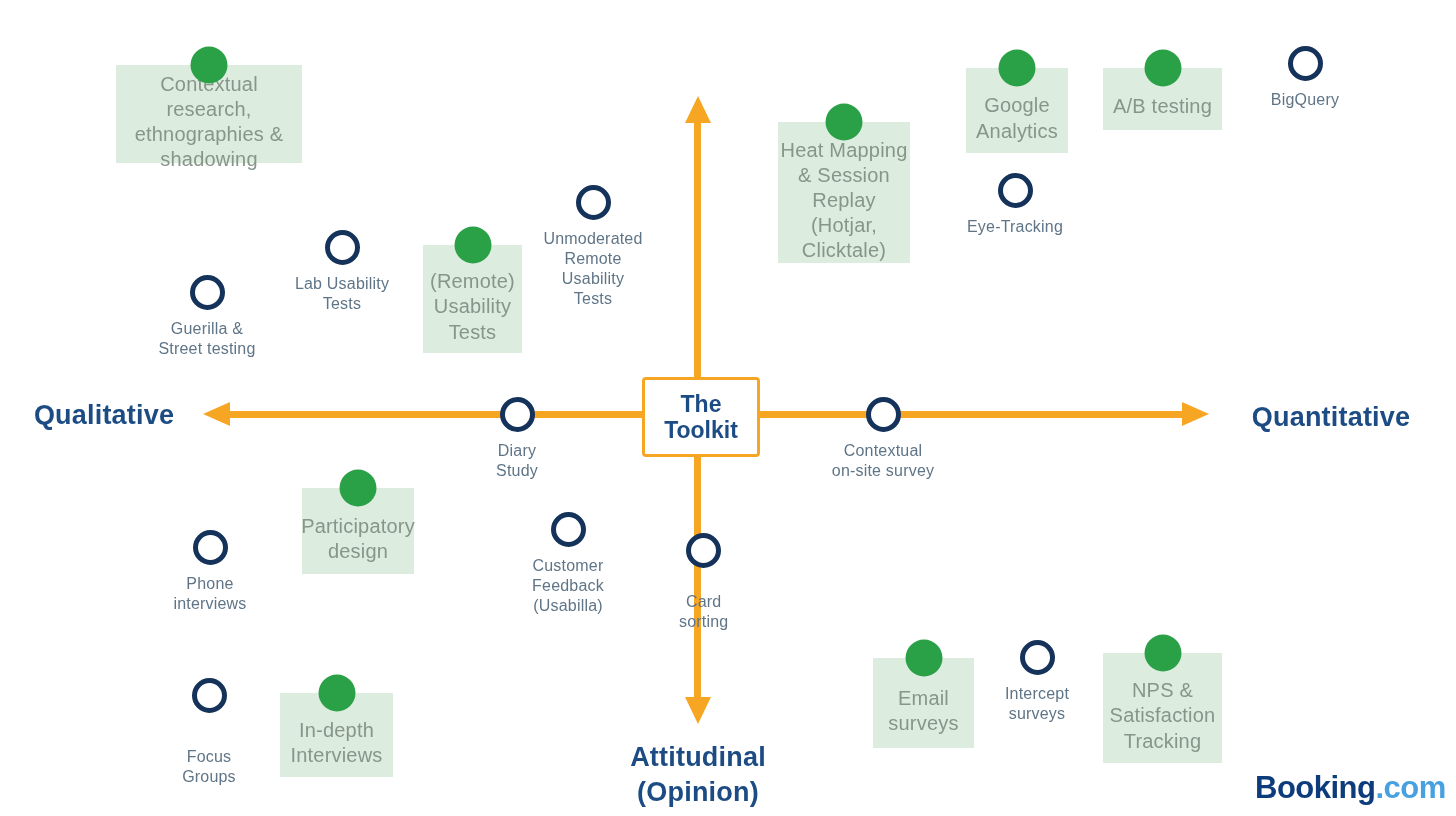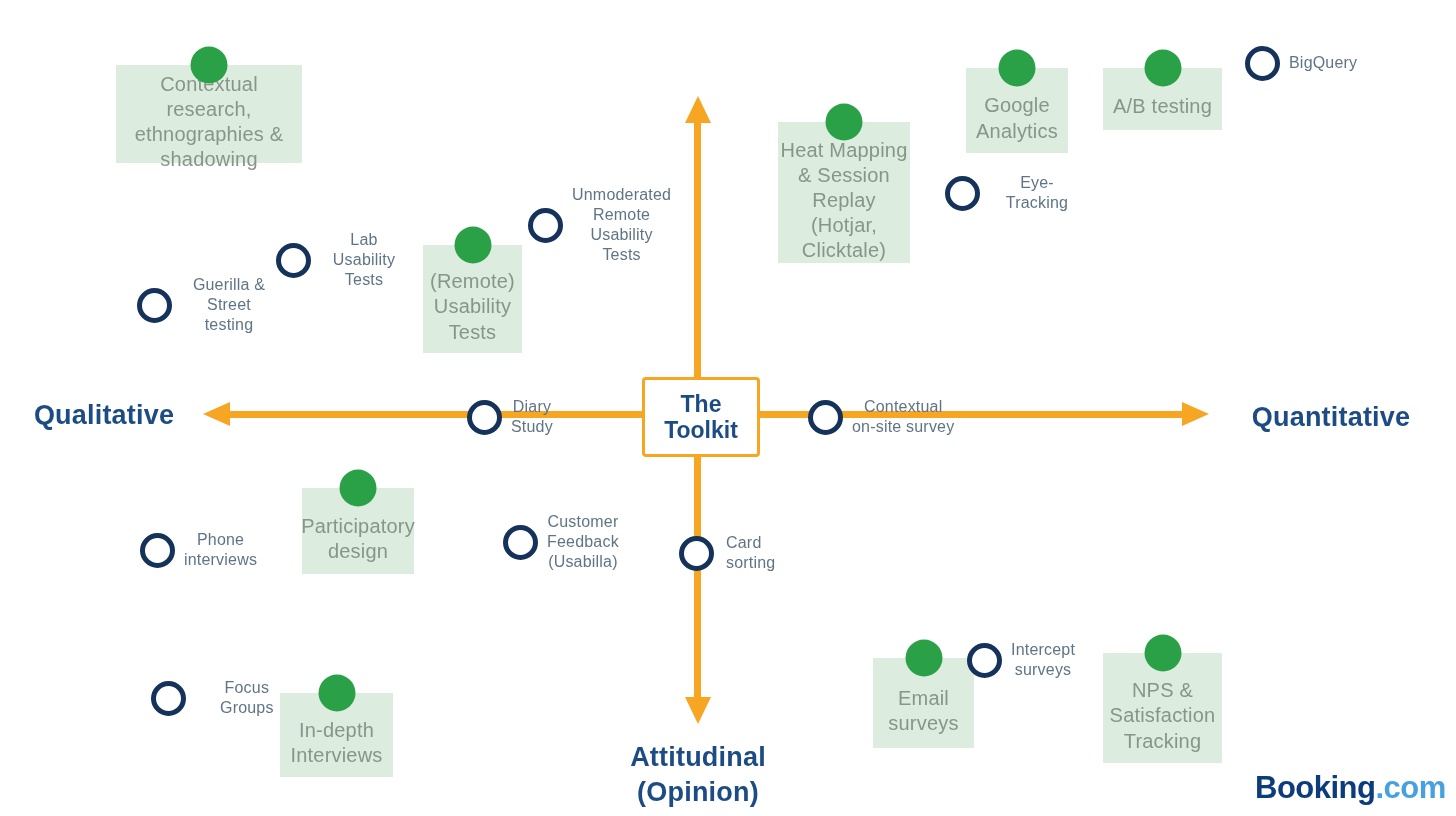--- a/index.html
+++ b/index.html
@@ -34,28 +34,28 @@
     position:absolute;background:#dcecdf;z-index:4;box-sizing:border-box;
     display:flex;align-items:center;justify-content:center;text-align:center;padding-top:16px;
   }
   .dot{
     position:absolute;left:50%;top:0;transform:translate(-50%,-50%);
     width:37px;height:37px;border-radius:50%;background:#2aa047;
   }
   .lbl-box{color:#879689;font-size:20px;line-height:1.26;white-space:pre-line;letter-spacing:.2px;text-align:center;}
   
   .m-circ{
-    position:absolute;z-index:4;display:flex;flex-direction:row;align-items:center;gap:9px;text-align:center;
+    position:absolute;z-index:4;display:flex;flex-direction:column;align-items:center;gap:9px;text-align:center;
   }
   .ring{
     width:25px;height:25px;border:5px solid #15335a;border-radius:50%;background:#fff;flex:none;
   }
   .lbl-circ{color:#5f7587;font-size:16px;line-height:1.26;white-space:pre-line;letter-spacing:.2px;}
   
-  .m-circ-row{position:absolute;z-index:4;display:flex;align-items:center;gap:12px;}
+  .m-circ-row{position:absolute;z-index:4;display:flex;flex-direction:column;align-items:center;gap:24px;text-align:center;}
   
   .logo{position:absolute;left:1255px;top:770px;font-size:31px;font-weight:bold;letter-spacing:-.5px;z-index:2;}
   .logo .brand{color:#0d3c7d;}
   .logo .tld{color:#47a1e0;}
 </style>
 </head>
 <body>
 
 <div class="stage">
 
@@ -169,21 +169,21 @@
     <span class="ring"></span>
     <span class="lbl-circ">Customer
 Feedback
 (Usabilla)</span>
   </div>
   <div class="m-circ-row" style="left:679px;top:533px;">
     <span class="ring"></span>
     <span class="lbl-circ">Card
 sorting</span>
   </div>
-  <div class="m-circ" style="left:151px;top:678px;width:140px;gap:34px;">
+  <div class="m-circ" style="left:139px;top:678px;width:140px;gap:34px;">
     <span class="ring"></span>
     <span class="lbl-circ">Focus
 Groups</span>
   </div>
   <div class="m-circ" style="left:967px;top:640px;width:140px;">
     <span class="ring"></span>
     <span class="lbl-circ">Intercept
 surveys</span>
   </div>
 

